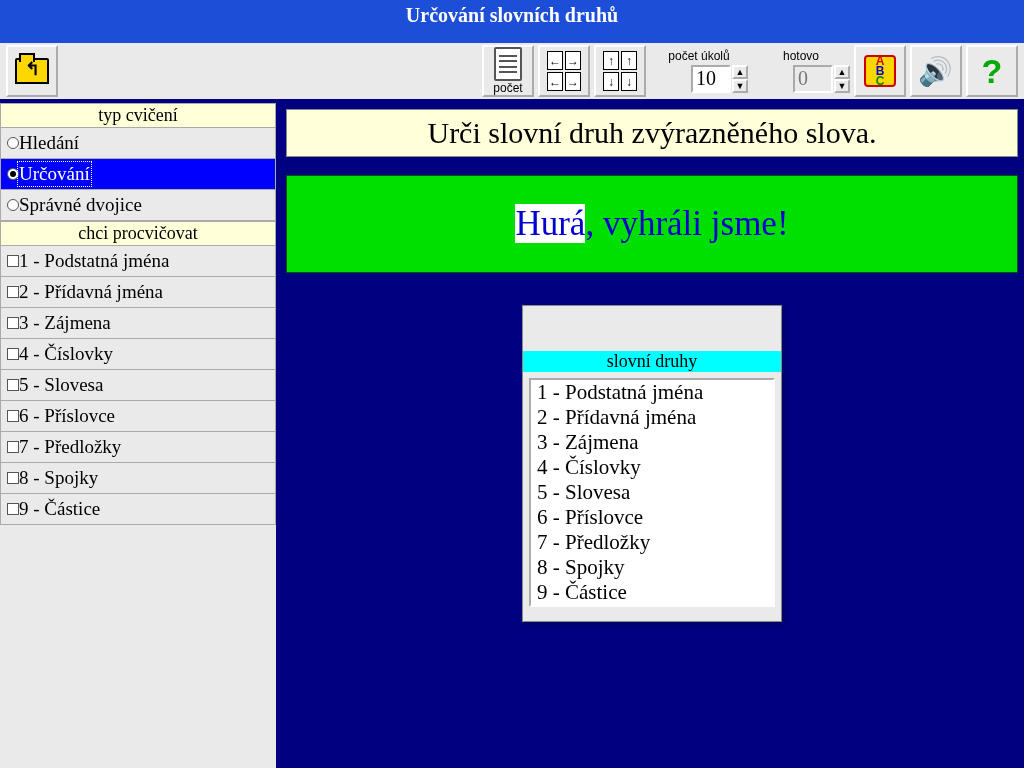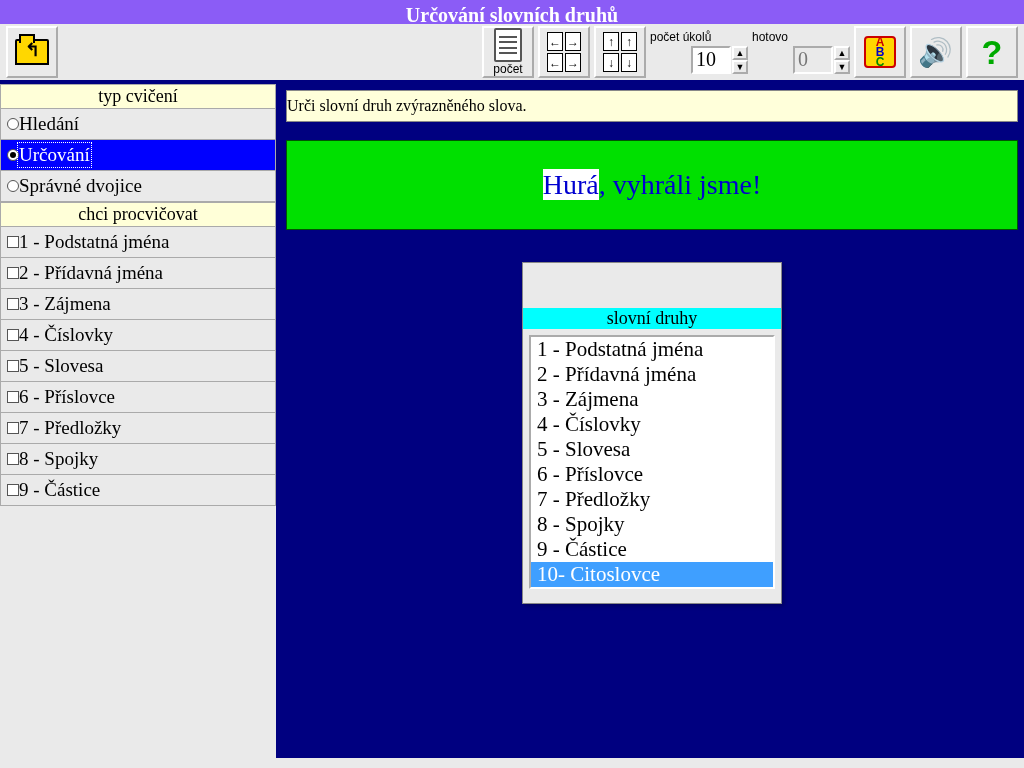--- a/index.html
+++ b/index.html
@@ -5,26 +5,26 @@
   * { box-sizing: border-box; }
   body {
     margin: 0;
     font-family: "Times New Roman", serif;
     background: #eaeaea;
     width: 1024px;
     height: 768px;
     overflow: hidden;
   }
   .titlebar {
-    background: #8b5cf6;
+    background: #1d4ed8;
     color: #fff;
     font-weight: bold;
     font-size: 20px;
     text-align: center;
-    height: 24px;
+    height: 43px;
     line-height: 30px;
   }
   .toolbar {
     background: #eaeaea;
     border-bottom: 4px solid #000080;
     height: 60px;
     display: flex;
     align-items: center;
     padding: 0 6px;
     gap: 4px;
@@ -72,21 +72,21 @@
     display:flex;flex-direction:column;justify-content:space-evenly;padding:3px;
   }
   .doc-icon div{height:2px;background:#555;}
   .arrow-grid{
     width:34px;height:40px;display:grid;grid-template-columns:1fr 1fr;grid-template-rows:1fr 1fr;gap:2px;
   }
   .arrow-grid span{
     border:1px solid #000;font-size:12px;display:flex;align-items:center;justify-content:center;background:#fff;font-family:sans-serif;font-weight:bold;
   }
   .num-block{
-    display:flex;flex-direction:column;align-items:flex-start;font-family:sans-serif;
+    display:flex;flex-direction:column;align-items:center;font-family:sans-serif;
   }
   .num-label{font-size:12px;margin-bottom:2px;}
   .num-row{display:flex;align-items:center;}
   .num-field{
     width:40px;height:28px;border:2px inset #fff;background:#fff;font-size:20px;padding:0 3px;font-family:"Times New Roman",serif;margin-left:41px;
   }
   .num-field.disabled{background:#eaeaea;color:#777;}
   .spin{display:flex;flex-direction:column;margin-left:1px;}
   .spin button{width:16px;height:14px;font-size:9px;line-height:9px;padding:0;border:2px outset #fff;background:#eaeaea;}
   .abc-icon{
@@ -112,24 +112,24 @@
   .radio-dot{
     width:12px;height:12px;border:1px solid #555;border-radius:50%;background:#fff;display:inline-flex;align-items:center;justify-content:center;flex-shrink:0;
   }
   .radio-dot.on::after{content:"";width:6px;height:6px;background:#000;border-radius:50%;}
   .check-box{
     width:12px;height:12px;border:1px solid #555;background:#fff;flex-shrink:0;
   }
 
   .main{flex:1;background:#000080;padding:6px 6px 6px 10px;}
   .instruction{
-    background:#ffffda;color:#000;font-size:16px;padding:6px 0;border:1px solid #888;
+    background:#ffffda;color:#000;text-align:center;font-size:30px;padding:6px 0;border:1px solid #888;
   }
   .sentence-box{
-    background:#00e000;color:#0000d0;text-align:center;font-size:28px;padding:28px 0;margin-top:18px;border:1px solid #050;
+    background:#00e000;color:#0000d0;text-align:center;font-size:35px;padding:28px 0;margin-top:18px;border:1px solid #050;
   }
   .sentence-box .hl{background:#fff;}
   .answer-wrap{
     width:260px;margin:32px auto 0;background:#eaeaea;border:1px solid #888;padding:0 0 8px;
     box-shadow:2px 2px 4px rgba(0,0,0,0.25);
   }
   .answer-head{
     background:#00ffff;text-align:center;font-size:18px;padding:0px;margin-top:45px;
   }
   .answer-list{
@@ -276,17 +276,16 @@
       <div class="answer-list" id="answer-list">
           <div>1 - Podstatná jména</div>
           <div>2 - Přídavná jména</div>
           <div>3 - Zájmena</div>
           <div>4 - Číslovky</div>
           <div>5 - Slovesa</div>
           <div>6 - Příslovce</div>
           <div>7 - Předložky</div>
           <div>8 - Spojky</div>
           <div>9 - Částice</div>
-          <div class="sel">10- Citoslovce</div>
         </div>
     </div>
   </div>
 </div>
 
 </body></html>

